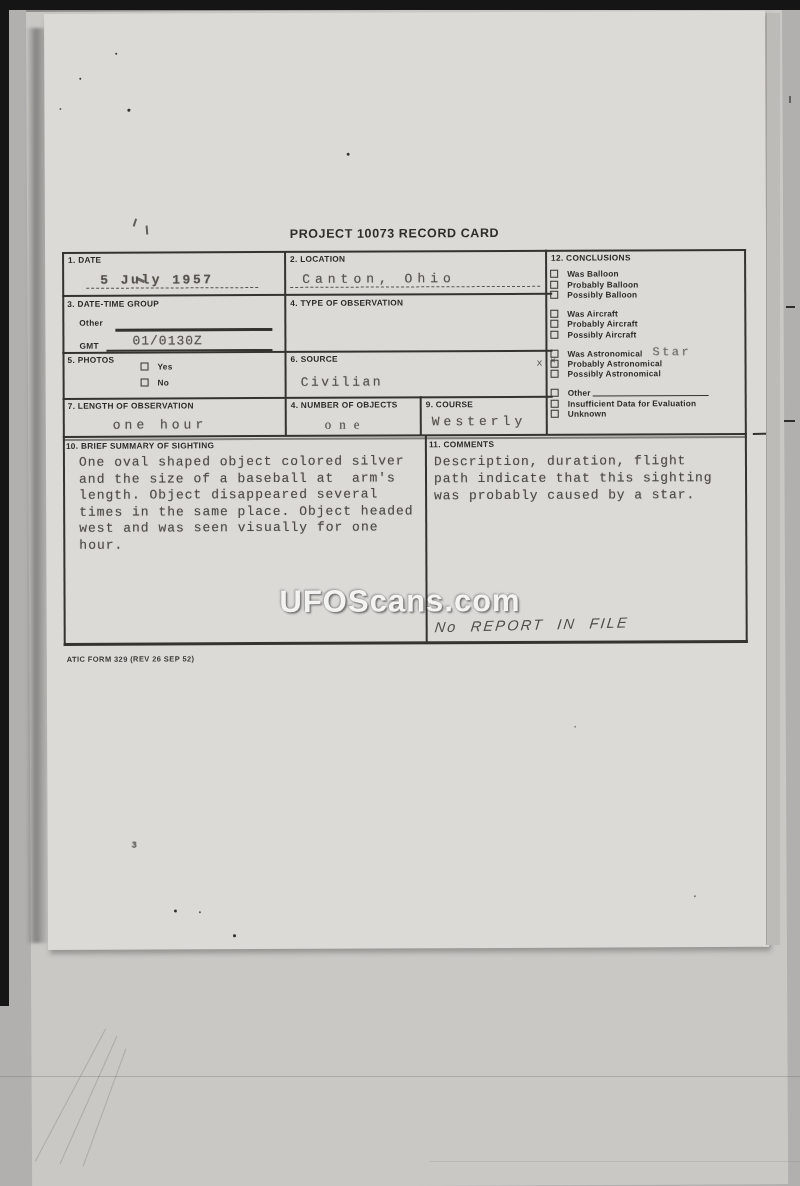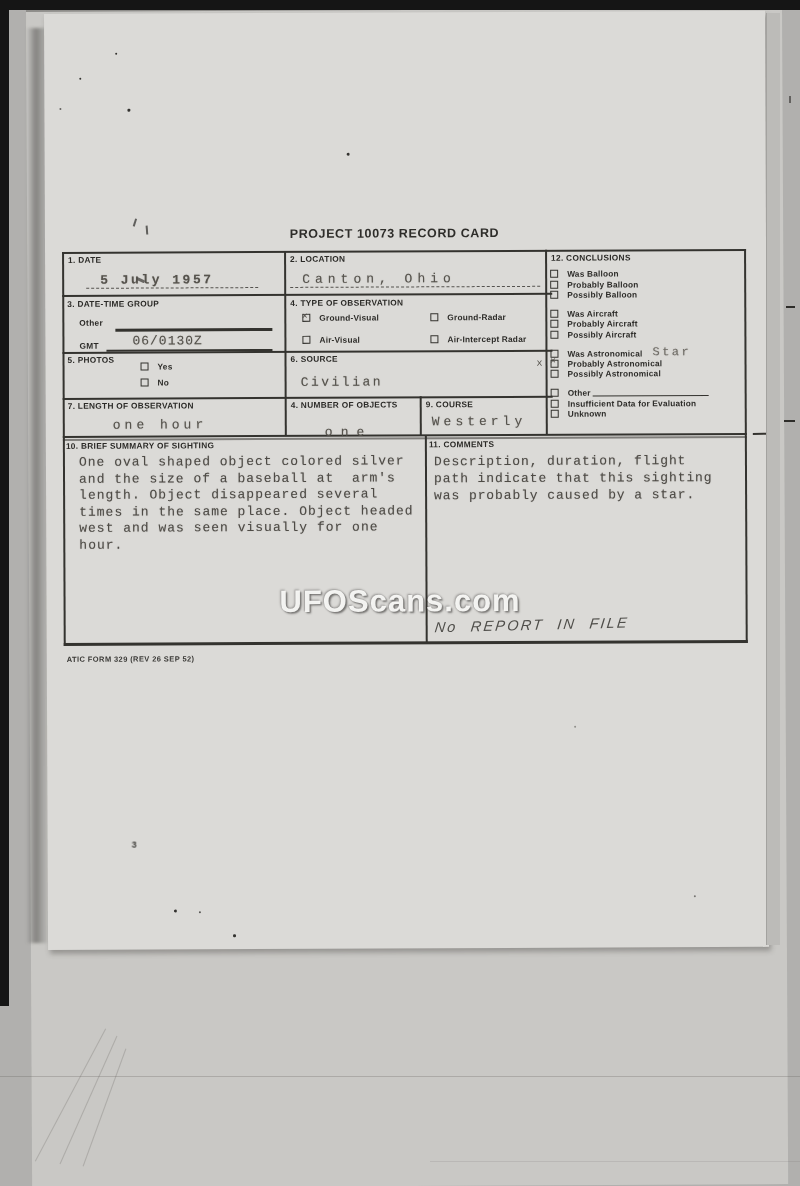--- a/index.html
+++ b/index.html
@@ -123,60 +123,42 @@
       <div class="flabel" style="left:6px;top:3px;">1. DATE</div>
       <div class="typed u-dash ls2" style="left:24px;top:21px;width:172px;text-indent:14px;font-weight:bold;">5 July 1957</div>
       <div class="smudge"></div>
       <div class="flabel" style="left:228px;top:3px;">2. LOCATION</div>
       <div class="typed u-dash ls5" style="left:228px;top:21px;width:250px;text-indent:12px;">Canton, Ohio</div>
 
       <div class="flabel" style="left:5px;top:47px;">3. DATE-TIME GROUP</div>
       <div class="flabel" style="left:17px;top:66px;">Other</div>
       <div class="rule" style="left:53px;top:77px;width:157px;height:2.5px;"></div>
       <div class="flabel" style="left:17px;top:89px;">GMT</div>
-      <div class="typed ls1" style="left:70px;top:82px;">06/0130Z</div>
+      <div class="typed ls1" style="left:70px;top:82px;">01/0130Z</div>
       <div class="rule" style="left:44px;top:98px;width:166px;height:1.5px;"></div>
       <div class="flabel" style="left:228px;top:47px;">4. TYPE OF OBSERVATION</div>
-      <div class="obs-grid">
-          <div class="chk-row">
-            <span class="cbx checked"></span>
-            <span class="chk-label">Ground-Visual</span>
-          </div>
-          <div class="chk-row">
-            <span class="cbx"></span>
-            <span class="chk-label">Ground-Radar</span>
-          </div>
-          <div class="chk-row">
-            <span class="cbx"></span>
-            <span class="chk-label">Air-Visual</span>
-          </div>
-          <div class="chk-row">
-            <span class="cbx"></span>
-            <span class="chk-label">Air-Intercept Radar</span>
-          </div>
-        </div>
 
       <div class="flabel" style="left:5px;top:103px;">5. PHOTOS</div>
       <div class="photos-col">
           <div class="chk-row">
             <span class="cbx"></span>
             <span class="chk-label">Yes</span>
           </div>
           <div class="chk-row">
             <span class="cbx"></span>
             <span class="chk-label">No</span>
           </div>
         </div>
       <div class="flabel" style="left:228px;top:103px;">6. SOURCE</div>
       <div class="typed ls2" style="left:238px;top:124px;">Civilian</div>
 
       <div class="flabel" style="left:5px;top:149px;">7. LENGTH OF OBSERVATION</div>
       <div class="typed ls4" style="left:50px;top:166px;">one hour</div>
       <div class="flabel" style="left:228px;top:149px;">4. NUMBER OF OBJECTS</div>
-      <div class="typed ls8" style="left:262px;top:174px;">one</div>
+      <div class="typed ls8" style="left:262px;top:166px;font-family:Liberation Serif, serif;">one</div>
       <div class="flabel" style="left:363px;top:149px;">9. COURSE</div>
       <div class="typed ls4" style="left:369px;top:164px;">Westerly</div>
 
       <div class="flabel" style="left:3px;top:189px;text-align:center;">10. BRIEF SUMMARY OF SIGHTING</div>
       <div class="pre-block summary-block">One oval shaped object colored silver
 and the size of a baseball at  arm's
 length. Object disappeared several
 times in the same place. Object headed
 west and was seen visually for one
 hour.</div>

